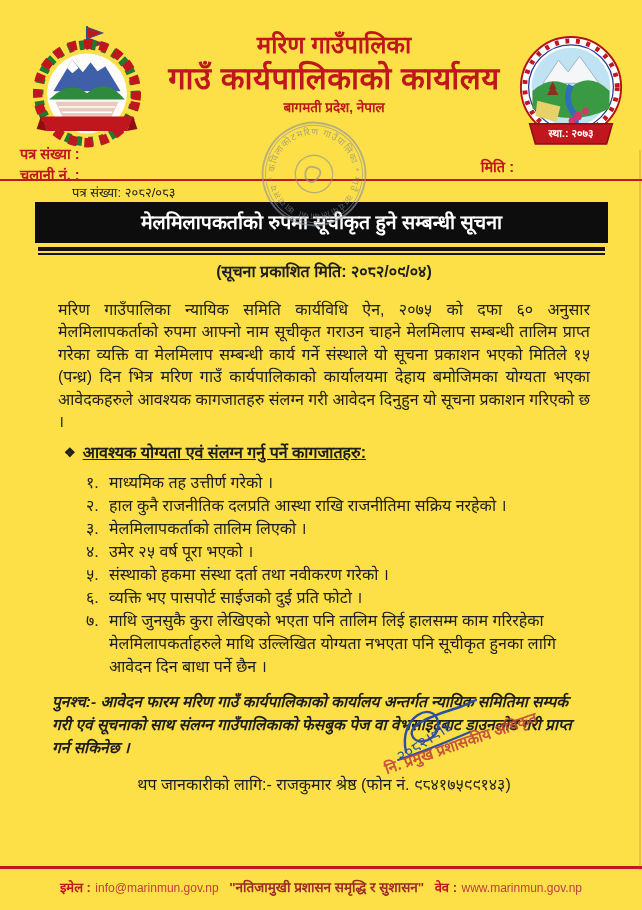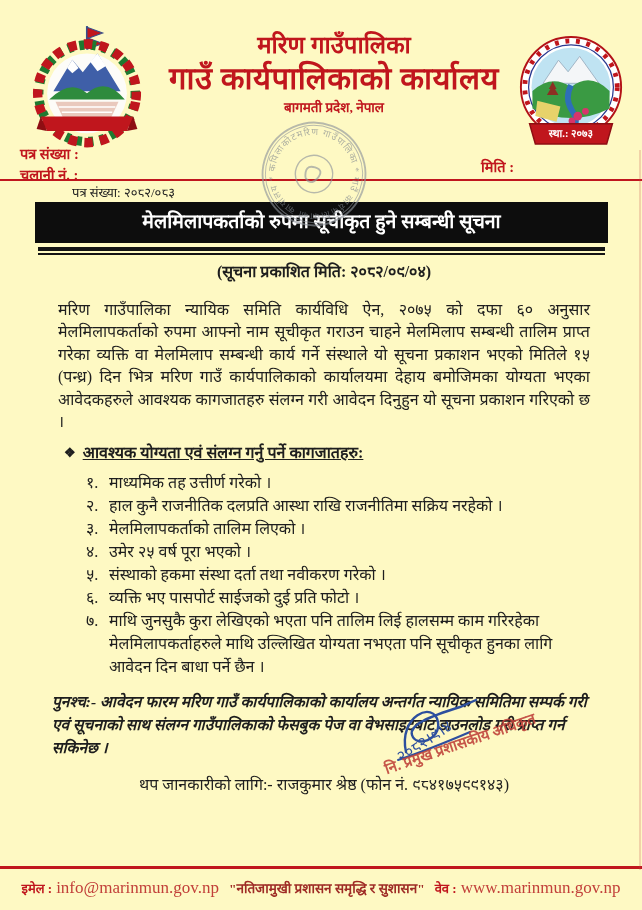--- a/index.html
+++ b/index.html
@@ -1,19 +1,19 @@
 <!DOCTYPE html>
 <html lang="ne"><head>
 <meta charset="utf-8">
 <style>
   html,body{margin:0;padding:0;background:#e8e4de;}
   .page{
     position:relative;width:642px;height:910px;margin:0 auto;
-    background:#fef9c3;overflow:hidden;
-    font-family:Liberation Serif, serif;color:#1e1e1e;
+    background:#fde047;overflow:hidden;
+    font-family:Liberation Sans, sans-serif;color:#1e1e1e;
   }
   .page::after{content:"";position:absolute;right:1px;top:150px;bottom:40px;width:2px;
     background:rgba(198,72,72,.22);}
   
   .hdr{display:flex;align-items:flex-start;padding:24px 14px 0 24px;height:126px;}
   .hdr-left{width:126px;flex:0 0 auto;}
   .hdr-center{flex:1;text-align:center;color:#c0161d;padding-top:6px;}
   .hdr-right{width:110px;flex:0 0 auto;padding-top:6px;}
   .hdr-l1{font-size:24px;font-weight:bold;line-height:30px;}
   .hdr-l2{font-size:31px;font-weight:bold;line-height:38px;letter-spacing:.5px;}
@@ -54,21 +54,21 @@
   .sig-scribble{position:absolute;left:2px;top:0;width:100px;height:78px;}
   .sig-date{position:absolute;left:22px;top:55px;width:120px;color:#2d4f9e;
     font-size:16px;transform:rotate(-33deg);transform-origin:left bottom;white-space:nowrap;}
   .sig-desig{position:absolute;left:6px;top:68px;color:#c0453c;font-weight:bold;
     font-size:15px;transform:rotate(-19deg);transform-origin:left bottom;white-space:nowrap;
     opacity:.9;}
   
   .footer{position:absolute;left:0;right:0;top:866px;border-top:3px solid #c0161d;
     padding-top:9px;text-align:center;white-space:nowrap;}
   .f-label{color:#c0161d;font-size:13px;font-weight:bold;margin-top:10px;}
-  .f-url{color:#c2403a;font-size:17px;}
+  .f-url{color:#c2403a;font-size:12px;}
   .f-motto{color:#9e2b25;font-size:13.5px;font-weight:bold;margin:0 6px;}
 </style>
 </head>
 <body>
 
 <div class="page">
 
   <div class="hdr">
     <div class="hdr-left">
       <svg width="126" height="126" viewBox="0 0 120 120">

